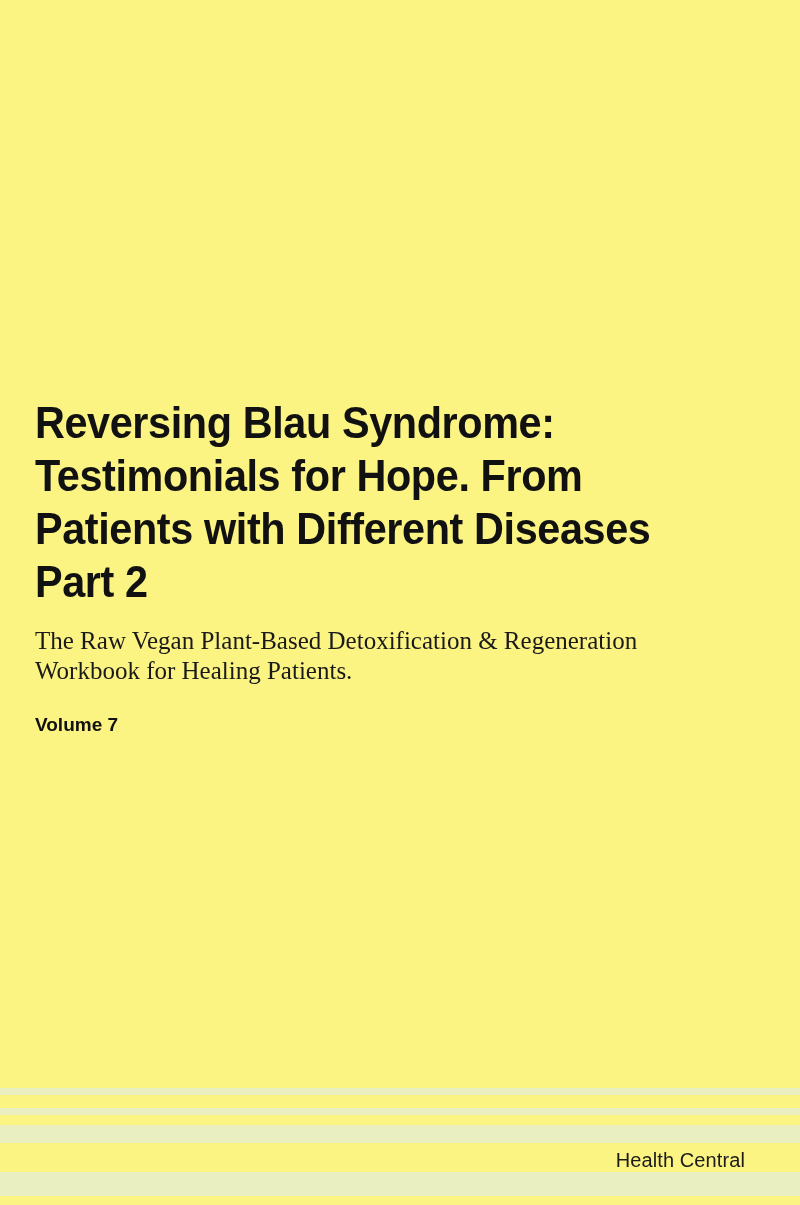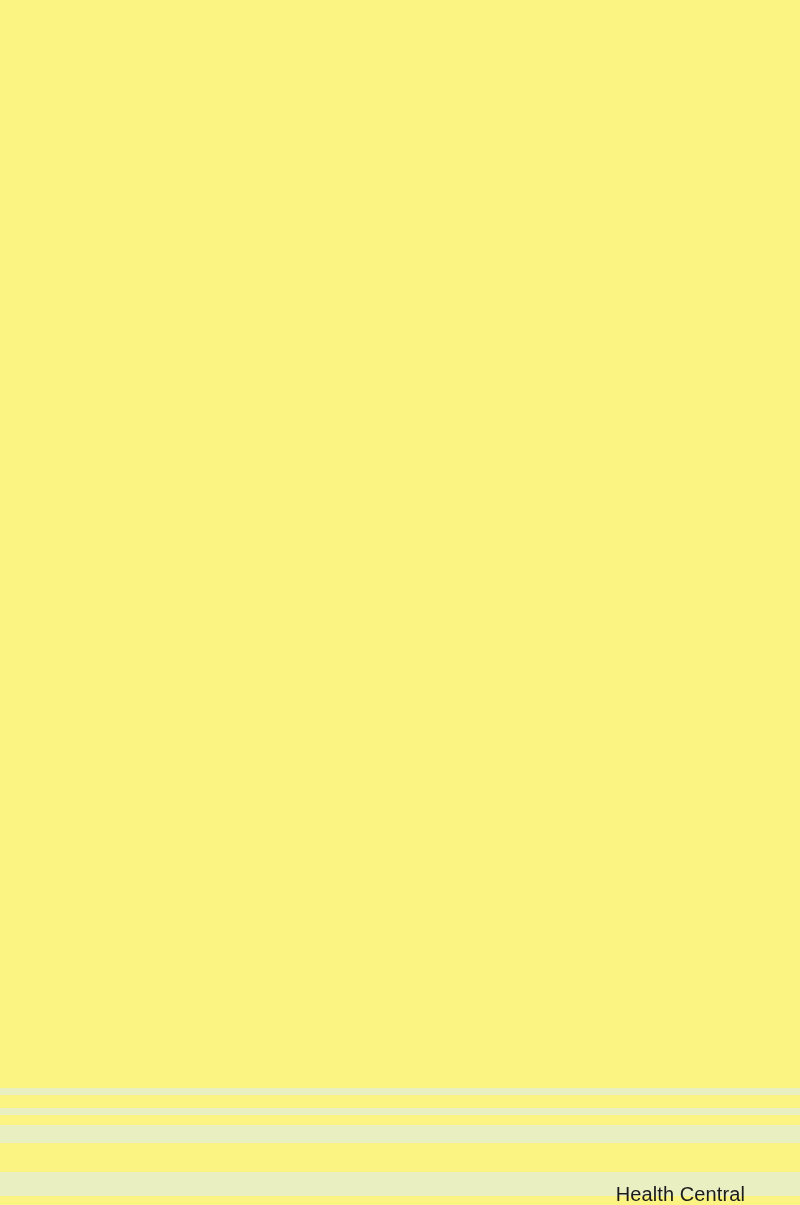--- a/index.html
+++ b/index.html
@@ -86,28 +86,32 @@
     position: absolute;
     right: 55px;
     top: 1148px;
     font-family: "Liberation Sans", sans-serif;
     font-size: 20px;
     line-height: 24px;
     color: #1b1b1b;
     letter-spacing: 0.1px;
     text-align: right;
     z-index: 5;
-    margin-top: 34px;
   }
 </style>
 </head>
 <body>
 
 <div class="cover" style="background: rgb(251, 243, 130);">
 
+  <div class="text-block">
+    <h1 class="book-title">Reversing Blau Syndrome: Testimonials for Hope. From Patients with Different Diseases Part 2</h1>
+    <p class="book-subtitle">The Raw Vegan Plant-Based Detoxification &amp; Regeneration Workbook for Healing Patients.</p>
+    <p class="book-volume">Volume 7</p>
+  </div>
 
   <div class="stripes">
       <div class="stripe" style="top: 8px; height: 7px; background: rgb(233, 239, 193);"></div>
       <div class="stripe" style="top: 28px; height: 7px; background: rgb(233, 239, 193);"></div>
       <div class="stripe" style="top: 45px; height: 18px; background: rgb(233, 239, 193);"></div>
       <div class="stripe" style="top: 92px; height: 24px; background: rgb(233, 239, 193);"></div>
     </div>
 
   <div class="publisher">Health Central</div>
 

